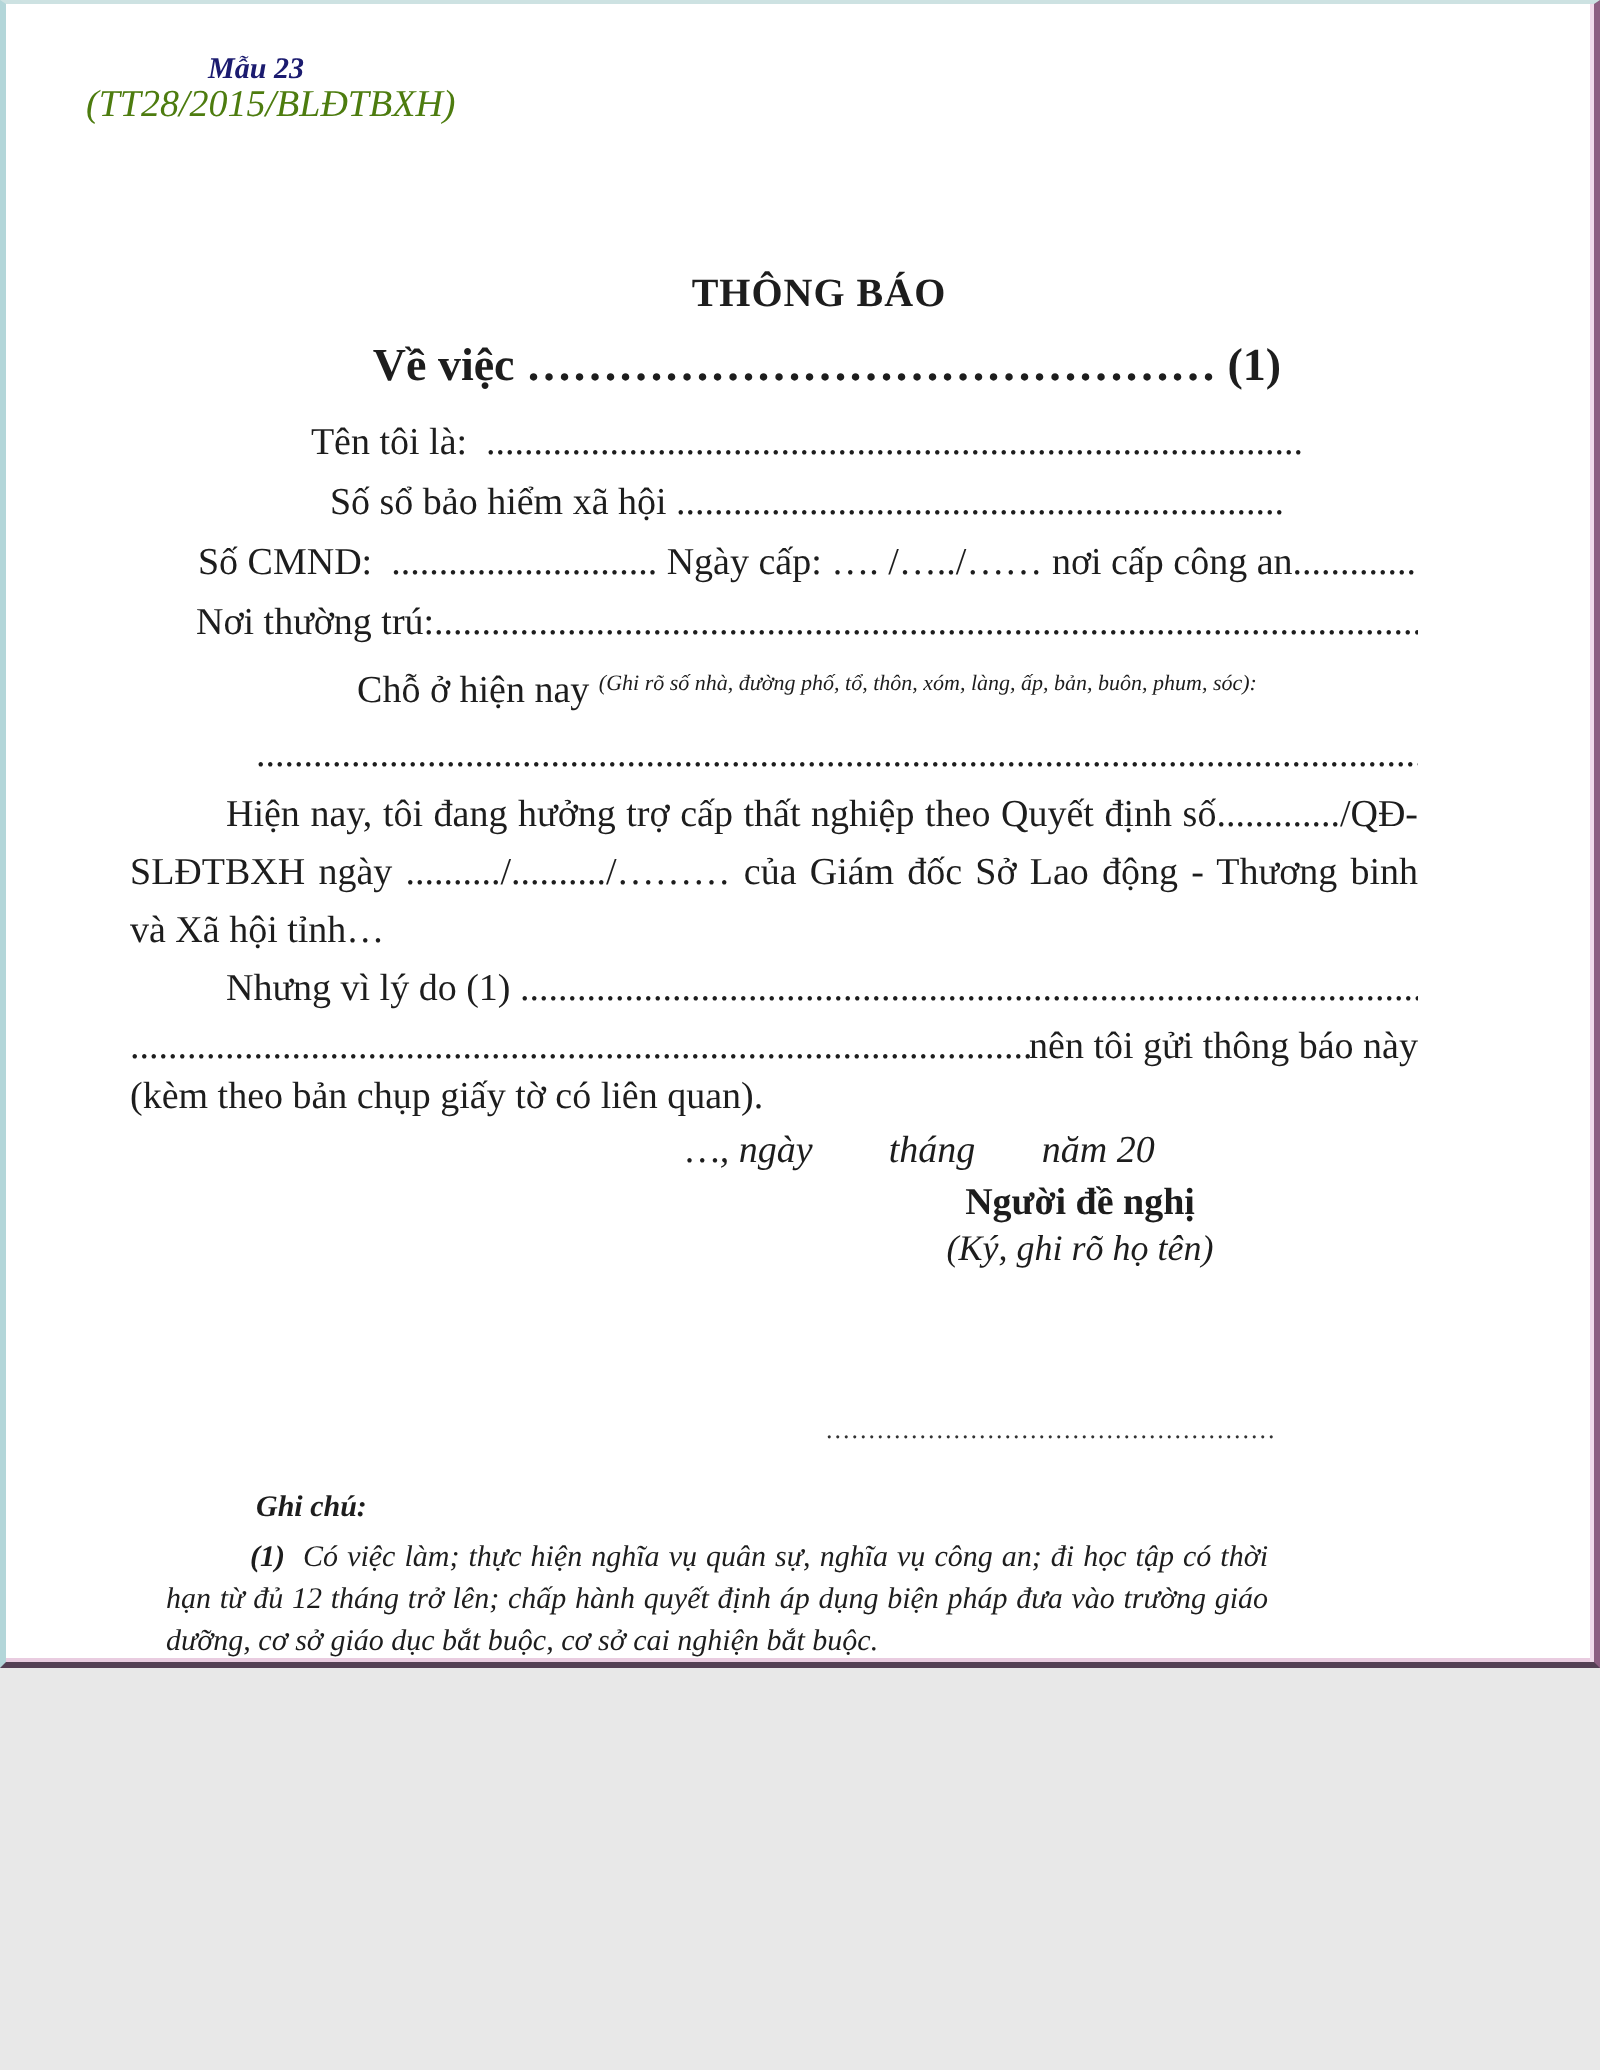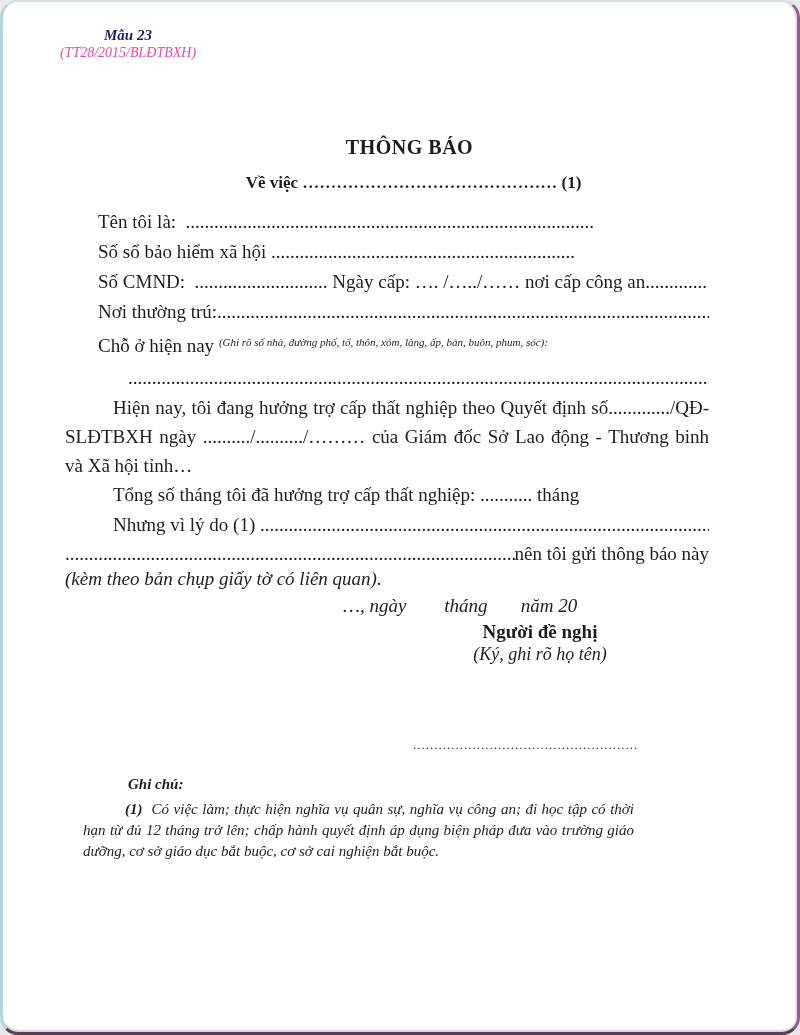--- a/index.html
+++ b/index.html
@@ -1,69 +1,68 @@
 <!DOCTYPE html>
 <html lang="vi"><head>
 <meta charset="utf-8">
 <style>
   html,body { margin:0; padding:0; background:#e8e8e8; }
   .page {
     position:relative;
-    width:800px; height:1035px;
+    width:800px; height:834px;
     margin:0 auto;
     box-sizing:border-box;
     background:#ffffff;
     color:#1d1d1d;
     font-family:"Liberation Serif","DejaVu Serif",serif;
     font-size:19px;
     border-top:2px solid #cde2e2;
     border-left:3px solid #b3d6d9;
     border-right:3px solid #8d5f82;
     border-bottom:3px solid #544054;
     box-shadow: inset -2px 0 0 #f2dcec, inset 0 -2px 0 #e9cce0;
     overflow:hidden;
-    border-radius:18px;
   }
   .pre { white-space:pre; }
   .nowrap { white-space:pre; overflow:hidden; }
 
   
   .form-id {
     position:absolute; top:24px; left:40px; width:170px;
     text-align:center; line-height:18px;
   }
   .form-no { font-weight:bold; font-style:italic; font-size:15px; }
-  .form-ref { font-style:italic; font-size:14px; color:#ec4899; }
+  .form-ref { font-style:italic; font-size:19px; color:#4d7c0f; }
   .nat-block { position:absolute; top:52px; left:0; width:100%; text-align:center; }
   .nat-title { font-weight:bold; font-size:17px; letter-spacing:0.2px; }
   .nat-motto-wrap { margin-top:2px; }
   .nat-motto {
     display:inline-block; font-weight:bold; font-size:17px;
     border-bottom:2px solid #2a2a2a; padding:0 12px 3px 12px;
   }
 
   
   .content { padding:133px 88px 0 62px; }
   .centered-full { margin-left:-62px; margin-right:-88px; text-align:center; }
   .doc-title { font-size:20px; font-weight:bold; line-height:24px; letter-spacing:0.5px;padding-left:19px; }
-  .subject { margin-top:10px; font-size:17px; font-weight:bold; line-height:28px;padding-left:27px; }
+  .subject { margin-top:10px; font-size:23px; font-weight:bold; line-height:28px;padding-left:27px; }
   .salutation { margin-top:8px; font-size:19px; line-height:26px; }
 
   .fields { margin-top:10px; }
-  .field { margin-left:33px; line-height:30px; }
+  .field { margin-left:33px; line-height:30px;text-align:center; }
   .sup-note { font-style:italic; font-size:11px; vertical-align:6px; }
   .dots-line { margin-left:63px; line-height:30px; margin-top:2px; }
 
   .para { text-align:justify; text-indent:48px; line-height:29px; }
   .para-benefit { line-height:29px; }
   .line-ind { margin-left:48px; line-height:30px; }
   .fill-line { display:flex; line-height:27px; }
   .fill-dots { flex:1 1 auto; overflow:hidden; white-space:pre; }
   .fill-tail { flex:0 0 auto; white-space:pre; }
-  .attach { font-style:italic; line-height:24px; }
+  .attach { line-height:24px; }
   .para-request { margin-top:4px; line-height:28px; }
 
   .sig-date { margin-top:2px; margin-left:278px; font-style:italic; line-height:26px; }
   .sig-right { margin-left:385px; width:180px; text-align:center; }
   .sig-role { font-weight:bold; line-height:26px; }
   .sig-note { font-style:italic; font-size:18px; line-height:18px; }
   .sig-dots {
     margin-top:72px; margin-left:348px; width:237px;
     font-size:13px; letter-spacing:1px; line-height:20px;
     overflow:hidden; white-space:pre; color:#333;
@@ -97,21 +96,20 @@
       <div class="field nowrap">Tên tôi là:  ......................................................................................</div>
       <div class="field nowrap">Số sổ bảo hiểm xã hội ................................................................</div>
       <div class="field nowrap">Số CMND:  ............................ Ngày cấp: …. /…../…… nơi cấp công an.............</div>
       <div class="field nowrap">Nơi thường trú:.......................................................................................................................</div>
       <div class="field nowrap"><span>Chỗ ở hiện nay </span><span class="sup-note">(Ghi rõ số nhà, đường phố, tổ, thôn, xóm, làng, ấp, bản, buôn, phum, sóc):</span></div>
       <div class="dots-line nowrap">........................................................................................................................................................</div>
     </div>
 
     <div class="para para-benefit">Hiện nay, tôi đang hưởng trợ cấp thất nghiệp theo Quyết định số............./QĐ-SLĐTBXH ngày ........../........../……… của Giám đốc Sở Lao động - Thương binh và Xã hội tỉnh…</div>
 
-    <div class="line-ind nowrap">Tổng số tháng tôi đã hưởng trợ cấp thất nghiệp: ........... tháng</div>
 
     <div class="line-ind nowrap">Nhưng vì lý do (1) ..........................................................................................................</div>
 
     <div class="fill-line">
       <span class="fill-dots">..........................................................................................................................................................................................</span>
         <span class="fill-tail">nên tôi gửi thông báo này</span>
     </div>
 
     <div class="attach">(kèm theo bản chụp giấy tờ có liên quan).</div>
 

